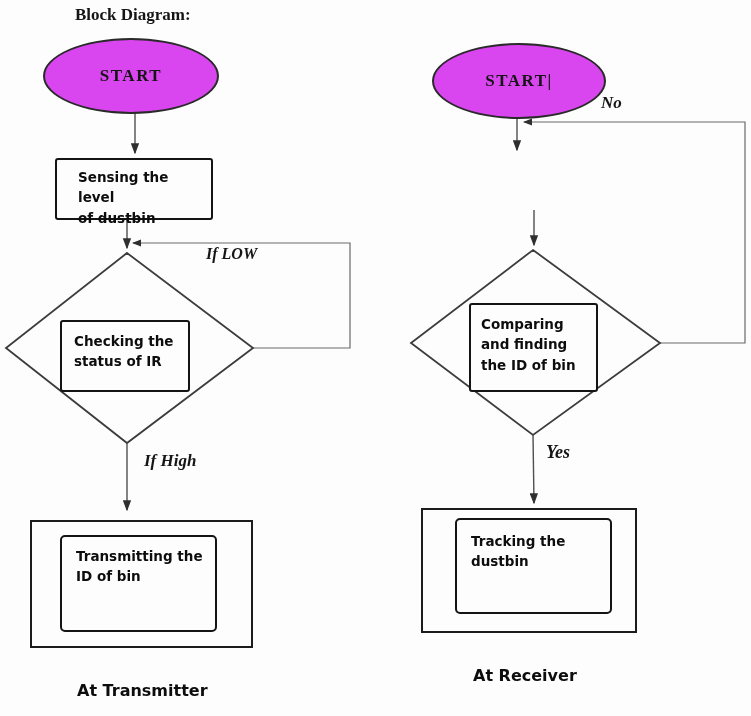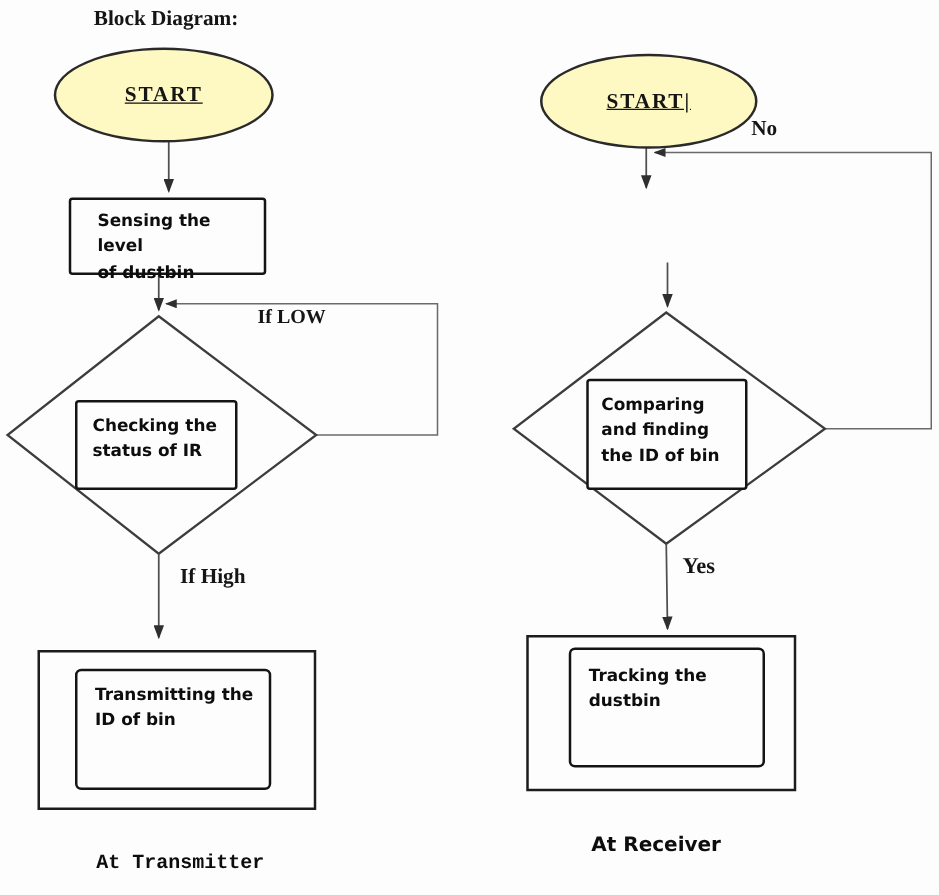--- a/index.html
+++ b/index.html
@@ -1,29 +1,29 @@
 <!DOCTYPE html>
 <html><head>
 <meta charset="utf-8">
 <style>
   html,body{margin:0;padding:0;background:#fff;}
   .canvas{position:relative;width:751px;height:716px;background:#fdfdfd;overflow:hidden;
           font-family:"DejaVu Sans",sans-serif;color:#111;}
   .abs{position:absolute;}
   .serif{font-family:"Liberation Serif","DejaVu Serif",serif;font-weight:bold;color:#151515;}
   .title{left:75px;top:5px;font-size:17px;}
-  .ellipse{border:2.5px solid #2a2a2a;border-radius:50%;background:#fef9c3;
-           display:flex;align-items:center;justify-content:center;text-decoration:underline;}
+  .ellipse{border:2.5px solid #2a2a2a;border-radius:50%;background:#d946ef;
+           display:flex;align-items:center;justify-content:center;}
   .start-label{font-size:17px;letter-spacing:1.5px;}
   .pbox{border:2.5px solid #141414;background:#fdfdfd;box-sizing:border-box;
         font-size:13.5px;font-weight:bold;line-height:1.5;color:#0d0d0d;
         white-space:pre-line;border-radius:3px;}
   .dual-outer{border:2px solid #1c1c1c;background:#fdfdfd;box-sizing:border-box;}
   .dual-inner{border-radius:5px;}
-  .flow-label{font-size:16px;}
+  .flow-label{font-size:16px;font-style:italic;}
   .caption{font-size:16px;font-weight:bold;color:#0d0d0d;}
   svg.overlay{position:absolute;left:0;top:0;}
 </style>
 </head>
 <body>
 
 <div class="canvas">
 
   <svg class="overlay" width="751" height="716" viewBox="0 0 751 716">
     <defs>
@@ -58,21 +58,21 @@
 
   <div class="abs pbox" style="left:60px;top:320px;width:130px;height:72px;padding:9px 4px 0 12px;">Checking the
 status of IR</div>
 
   <div class="abs serif flow-label" style="left:144px;top:451px;font-size:17px;">If High</div>
 
   <div class="abs dual-outer" style="left:30px;top:520px;width:223px;height:128px;"></div>
   <div class="abs pbox dual-inner" style="left:60px;top:535px;width:157px;height:97px;padding:9px 4px 0 14px;">Transmitting the
 ID of bin</div>
 
-  <div class="abs caption" style="left:77px;top:681px;font-family:Liberation Mono, monospace;">At Transmitter</div>
+  <div class="abs caption" style="left:77px;top:681px;">At Transmitter</div>
 
   <div class="abs ellipse" style="left:432px;top:43px;width:170px;height:72px;border-width:2px;">
     <span class="serif start-label">START|</span>
   </div>
 
   <div class="abs serif flow-label" style="left:601px;top:93px;font-size:17px;">No</div>
 
 
   <div class="abs pbox" style="left:469px;top:303px;width:129px;height:89px;padding:9px 4px 0 10px;">Comparing
 and finding

